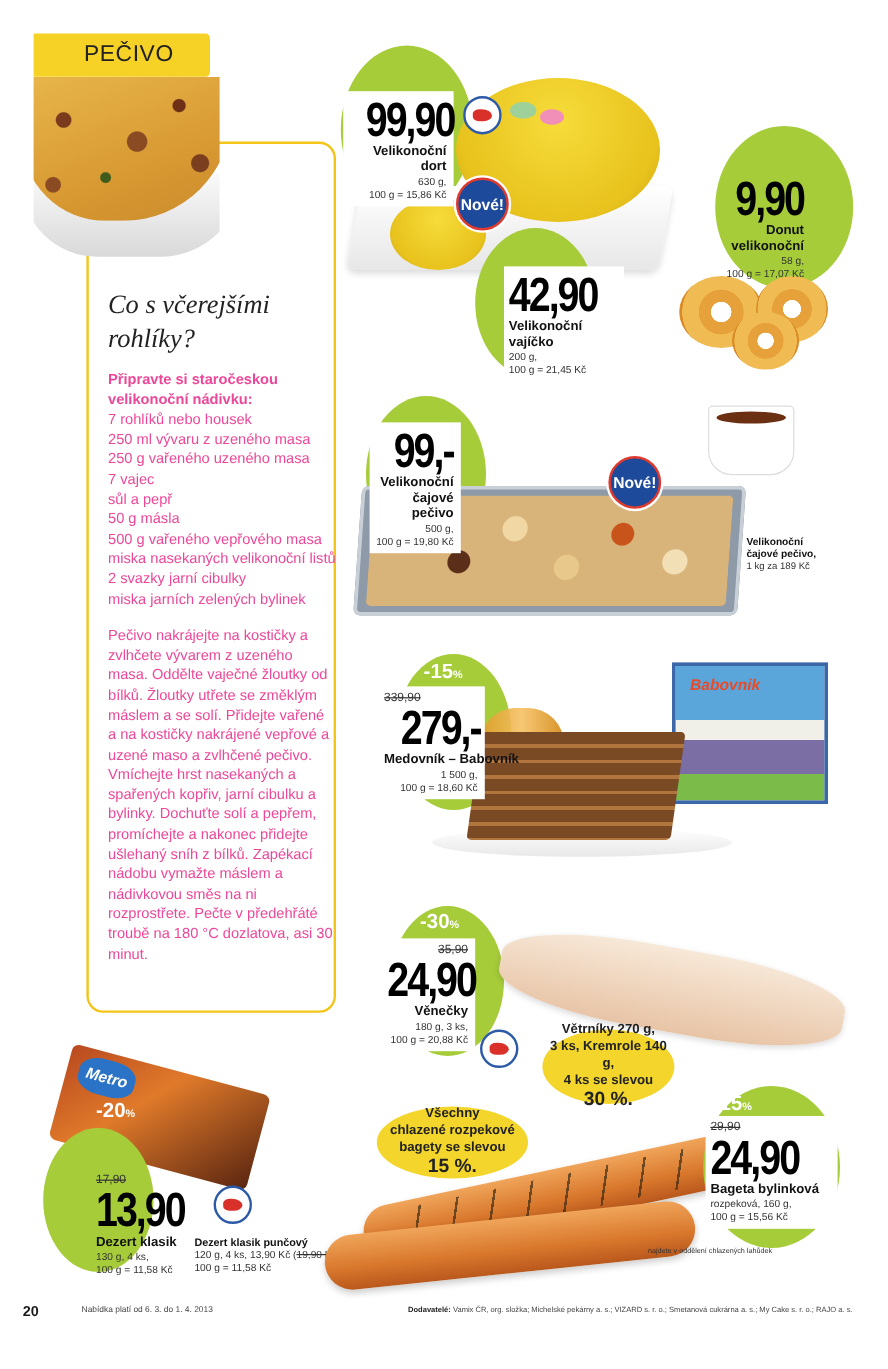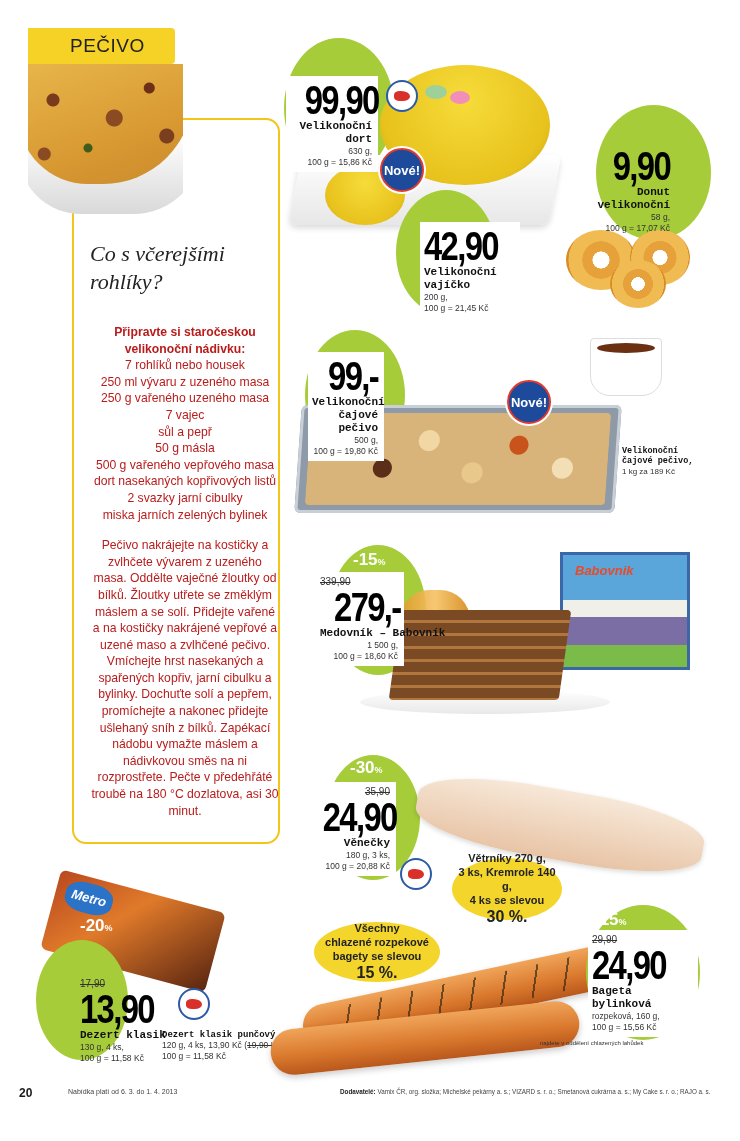--- a/index.html
+++ b/index.html
@@ -21,30 +21,30 @@
                 radial-gradient(circle at 40% 70%, #3e5c1c 0 4px, transparent 5px),
                 radial-gradient(circle at 85% 60%, #7b3f20 0 7px, transparent 8px),
                 radial-gradient(circle at 15% 75%, #8a4a22 0 6px, transparent 7px),
                 linear-gradient(160deg, #e7b64a, #d99a33 60%, #c98a2b); }
   .dish .bowl { position: absolute; left: -10px; top: 80px; width: 185px; height: 70px; border-radius: 0 0 100px 90px; background: linear-gradient(#fafafa, #d9d9d9); z-index: -1; }
 
   
   .recipe-box { left: 72px; top: 118px; width: 208px; height: 726px; border: 2px solid #f2c518; border-radius: 14px; background: #fff; z-index: 0; }
   .dish { z-index: 2; }
   .recipe-title { left: 90px; top: 240px; width: 190px; font-family: Liberation Serif, serif; font-style: italic; font-size: 22px; line-height: 28px; color: #222; z-index: 3; }
-  .recipe-content { left: 90px; top: 324px; width: 190px; font-size: 12.2px; line-height: 16.6px; color: #b91c1c; z-index: 3; text-align: center; }
+  .recipe-content { left: 90px; top: 308px; width: 190px; font-size: 12.2px; line-height: 16.6px; color: #ec4899; z-index: 3; }
   .recipe-content .intro { font-weight: bold; }
   .recipe-content ul { list-style: none; }
   .recipe-content p.method { margin-top: 14px; }
 
   
   .circle { background: #a6cc3a; border-radius: 50%; }
   .price-tag { background: #fff; text-align: right; padding: 4px 6px 4px 4px; }
   .price { font-family: "Liberation Sans", sans-serif; font-weight: bold; font-size: 40px; letter-spacing: -2px; line-height: 40px; transform: scaleX(0.82); transform-origin: right center; color: #000; }
-  .pname { font-weight: bold; font-size: 11px; line-height: 13px; color: #111; font-family: Liberation Mono, monospace; }
+  .pname { font-weight: bold; font-size: 11px; line-height: 13px; color: #111; }
   .pinfo { font-size: 8.5px; line-height: 11px; color: #333; }
   .old { font-size: 10px; text-decoration: line-through; color: #333; text-align: left; }
   .discount { color: #fff; font-weight: bold; font-size: 17px; }
   .discount small { font-size: 9px; }
 
   .nove { width: 44px; height: 44px; border-radius: 50%; background: #1d4a9b; border: 2px solid #e03a2f; color: #fff; font-weight: bold; font-size: 13px; display: flex; align-items: center; justify-content: center; box-shadow: 0 0 0 2px #fff; }
 
   .bubble { background: #f3d52c; border-radius: 50%; text-align: center; font-weight: bold; font-size: 11px; line-height: 14px; color: #222; display: flex; flex-direction: column; justify-content: center; }
   .bubble .big { font-size: 16px; line-height: 20px; }
 
@@ -102,21 +102,21 @@
 <div class="abs recipe-content">
   <p class="intro">Připravte si staročeskou velikonoční nádivku:</p>
   <ul>
     <li>7 rohlíků nebo housek</li>
     <li>250 ml vývaru z uzeného masa</li>
     <li>250 g vařeného uzeného masa</li>
     <li>7 vajec</li>
     <li>sůl a pepř</li>
     <li>50 g másla</li>
     <li>500 g vařeného vepřového masa</li>
-    <li>dort nasekaných kopřivových listů</li>
+    <li>miska nasekaných velikonoční listů</li>
     <li>2 svazky jarní cibulky</li>
     <li>miska jarních zelených bylinek</li>
   </ul>
   <p class="method">Pečivo nakrájejte na kostičky a zvlhčete vývarem z uzeného masa. Oddělte vaječné žloutky od bílků. Žloutky utřete se změklým máslem a se solí. Přidejte vařené a na kostičky nakrájené vepřové a uzené maso a zvlhčené pečivo. Vmíchejte hrst nasekaných a spařených kopřiv, jarní cibulku a bylinky. Dochuťte solí a pepřem, promíchejte a nakonec přidejte ušlehaný sníh z bílků. Zapékací nádobu vymažte máslem a nádivkovou směs na ni rozprostřete. Pečte v předehřáté troubě na 180 °C dozlatova, asi 30 minut.</p>
 </div>
 
 <div class="abs circle" style="left:284px;top:38px;width:110px;height:140px;"></div>
 <div class="abs img-cake">
   <div class="abs plate" style="left:10px;top:100px;width:260px;height:70px;"></div>
   <div class="abs yellow-cake" style="left:95px;top:10px;width:170px;height:120px;"></div>

